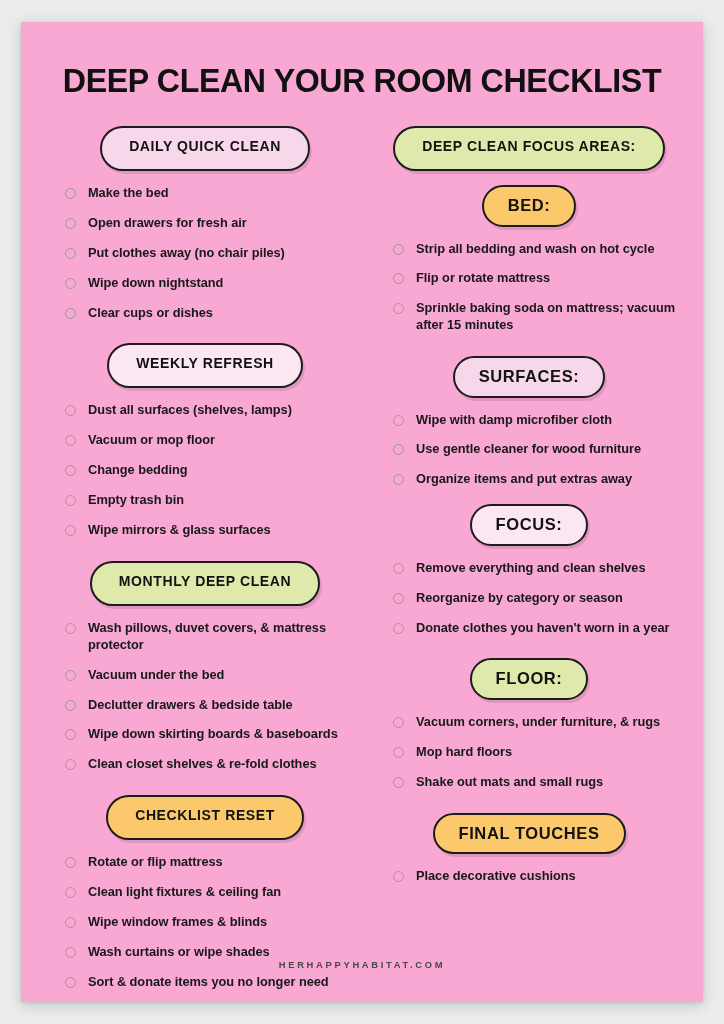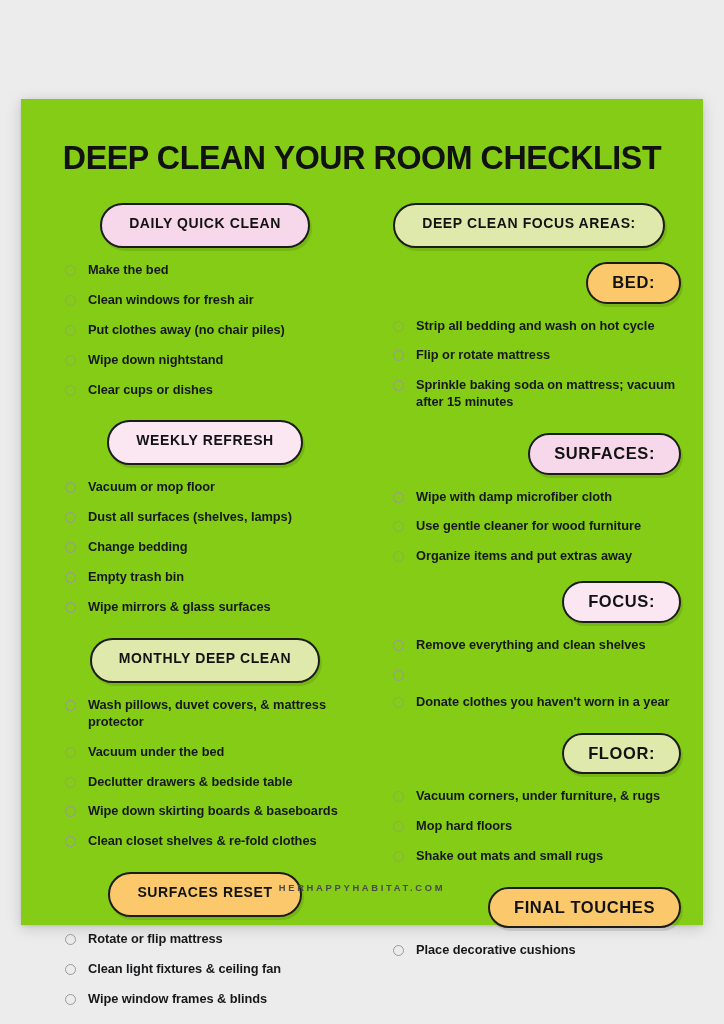--- a/index.html
+++ b/index.html
@@ -14,22 +14,22 @@
     background: #ececec;
     font-family: "Liberation Sans", sans-serif;
     display: flex;
     align-items: center;
     justify-content: center;
   }
 
   #sheet {
     position: relative;
     width: 682px;
-    height: 826px;
-    background: #84cc16;
+    height: 980px;
+    background: #f9a8d4;
     box-shadow: 0 3px 14px rgba(0,0,0,0.17), 0 1px 3px rgba(0,0,0,0.10);
     padding: 28px 22px 10px 22px;
   }
 
   
   #title {
     text-align: center;
     font-size: 33.5px;
     font-weight: 900;
     letter-spacing: -0.4px;
@@ -47,21 +47,21 @@
     gap: 18px;
     align-items: flex-start;
   }
   .col { width: 50%; }
   .col-left  { padding-left: 10px; }
   .col-right { padding-left: 6px; }
 
   
   .pill-row { display: flex; }
   .pill-row.center { justify-content: center; }
-  .pill-row.left { justify-content: flex-end; }
+  .pill-row.left { justify-content: center; }
 
   .pill {
     display: inline-block;
     border: 2.2px solid #1c1c1c;
     border-radius: 999px;
     color: #121212;
     font-weight: 900;
     text-align: center;
     letter-spacing: 0.6px;
     white-space: nowrap;
@@ -150,21 +150,21 @@
       <div class="pill-row center">
         <div class="pill big c-pink">DAILY QUICK CLEAN</div>
       </div>
       <ul class="checklist">
         <li>
           <span class="box"></span>
           <span class="item-text">Make the bed</span>
         </li>
         <li>
           <span class="box"></span>
-          <span class="item-text">Clean windows for fresh air</span>
+          <span class="item-text">Open drawers for fresh air</span>
         </li>
         <li>
           <span class="box"></span>
           <span class="item-text">Put clothes away (no chair piles)</span>
         </li>
         <li>
           <span class="box"></span>
           <span class="item-text">Wipe down nightstand</span>
         </li>
         <li>
@@ -172,28 +172,28 @@
           <span class="item-text">Clear cups or dishes</span>
         </li>
       </ul>
 
       <div class="pill-row center">
         <div class="pill big c-pinklight">WEEKLY REFRESH</div>
       </div>
       <ul class="checklist">
         <li>
           <span class="box"></span>
+          <span class="item-text">Dust all surfaces (shelves, lamps)</span>
+        </li>
+        <li>
+          <span class="box"></span>
           <span class="item-text">Vacuum or mop floor</span>
         </li>
         <li>
           <span class="box"></span>
-          <span class="item-text">Dust all surfaces (shelves, lamps)</span>
-        </li>
-        <li>
-          <span class="box"></span>
           <span class="item-text">Change bedding</span>
         </li>
         <li>
           <span class="box"></span>
           <span class="item-text">Empty trash bin</span>
         </li>
         <li>
           <span class="box"></span>
           <span class="item-text">Wipe mirrors &amp; glass surfaces</span>
         </li>
@@ -219,21 +219,21 @@
           <span class="box"></span>
           <span class="item-text">Wipe down skirting boards &amp; baseboards</span>
         </li>
         <li>
           <span class="box"></span>
           <span class="item-text">Clean closet shelves &amp; re-fold clothes</span>
         </li>
       </ul>
 
       <div class="pill-row center">
-        <div class="pill big c-orange">SURFACES RESET</div>
+        <div class="pill big c-orange">CHECKLIST RESET</div>
       </div>
       <ul class="checklist">
         <li>
           <span class="box"></span>
           <span class="item-text">Rotate or flip mattress</span>
         </li>
         <li>
           <span class="box"></span>
           <span class="item-text">Clean light fixtures &amp; ceiling fan</span>
         </li>
@@ -300,20 +300,21 @@
       <div class="pill-row left">
         <div class="pill mid c-pinklight">FOCUS:</div>
       </div>
       <ul class="checklist">
         <li>
           <span class="box"></span>
           <span class="item-text">Remove everything and clean shelves</span>
         </li>
         <li>
           <span class="box"></span>
+          <span class="item-text">Reorganize by category or season</span>
         </li>
         <li>
           <span class="box"></span>
           <span class="item-text">Donate clothes you haven't worn in a year</span>
         </li>
       </ul>
 
       <div class="pill-row left">
         <div class="pill mid c-green">FLOOR:</div>
       </div>

